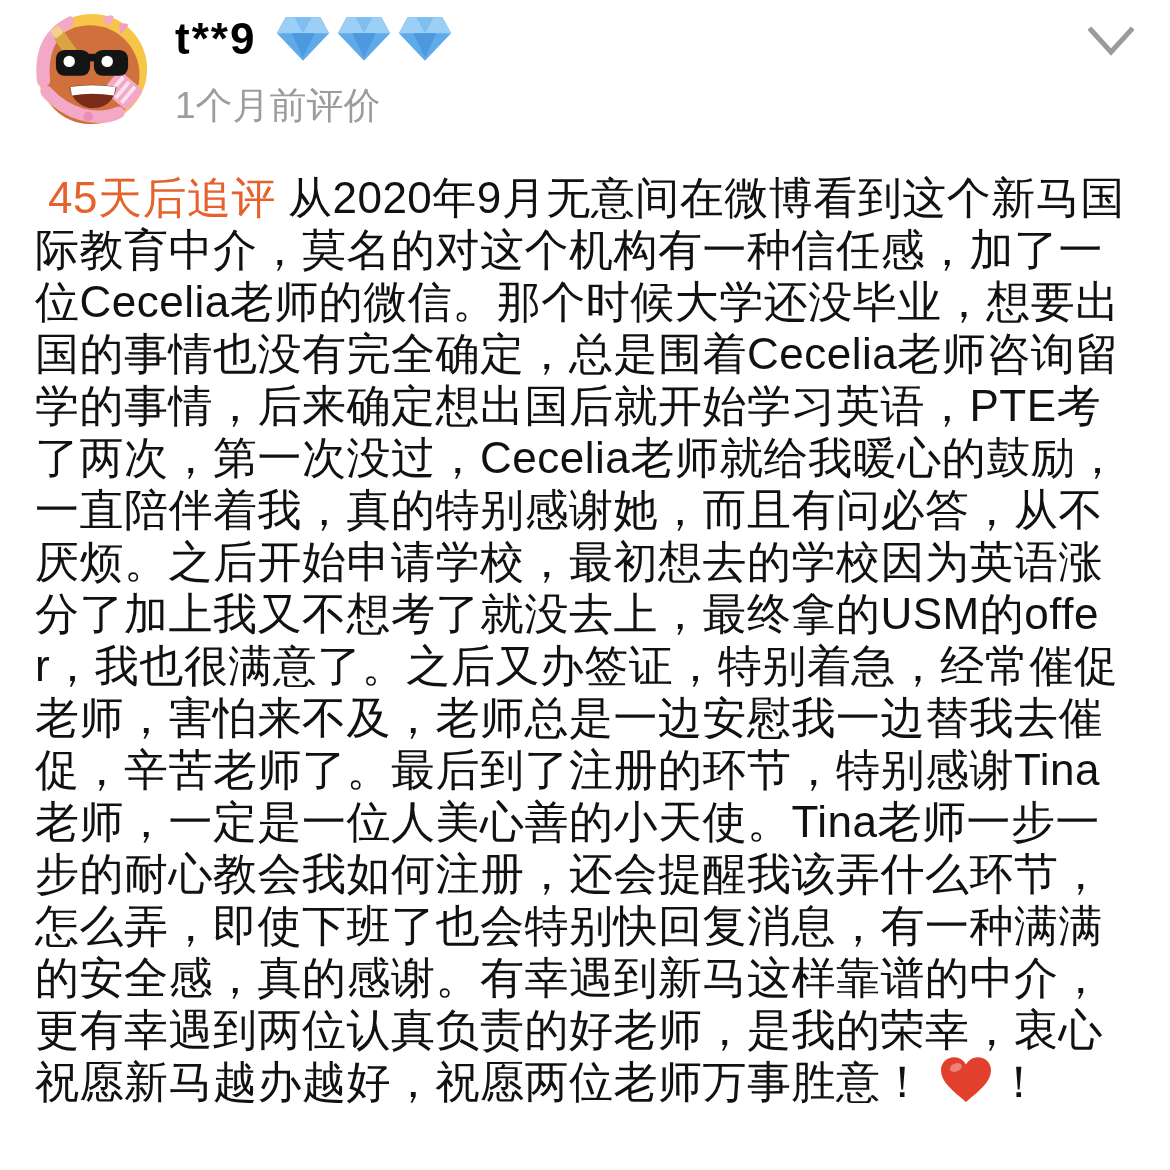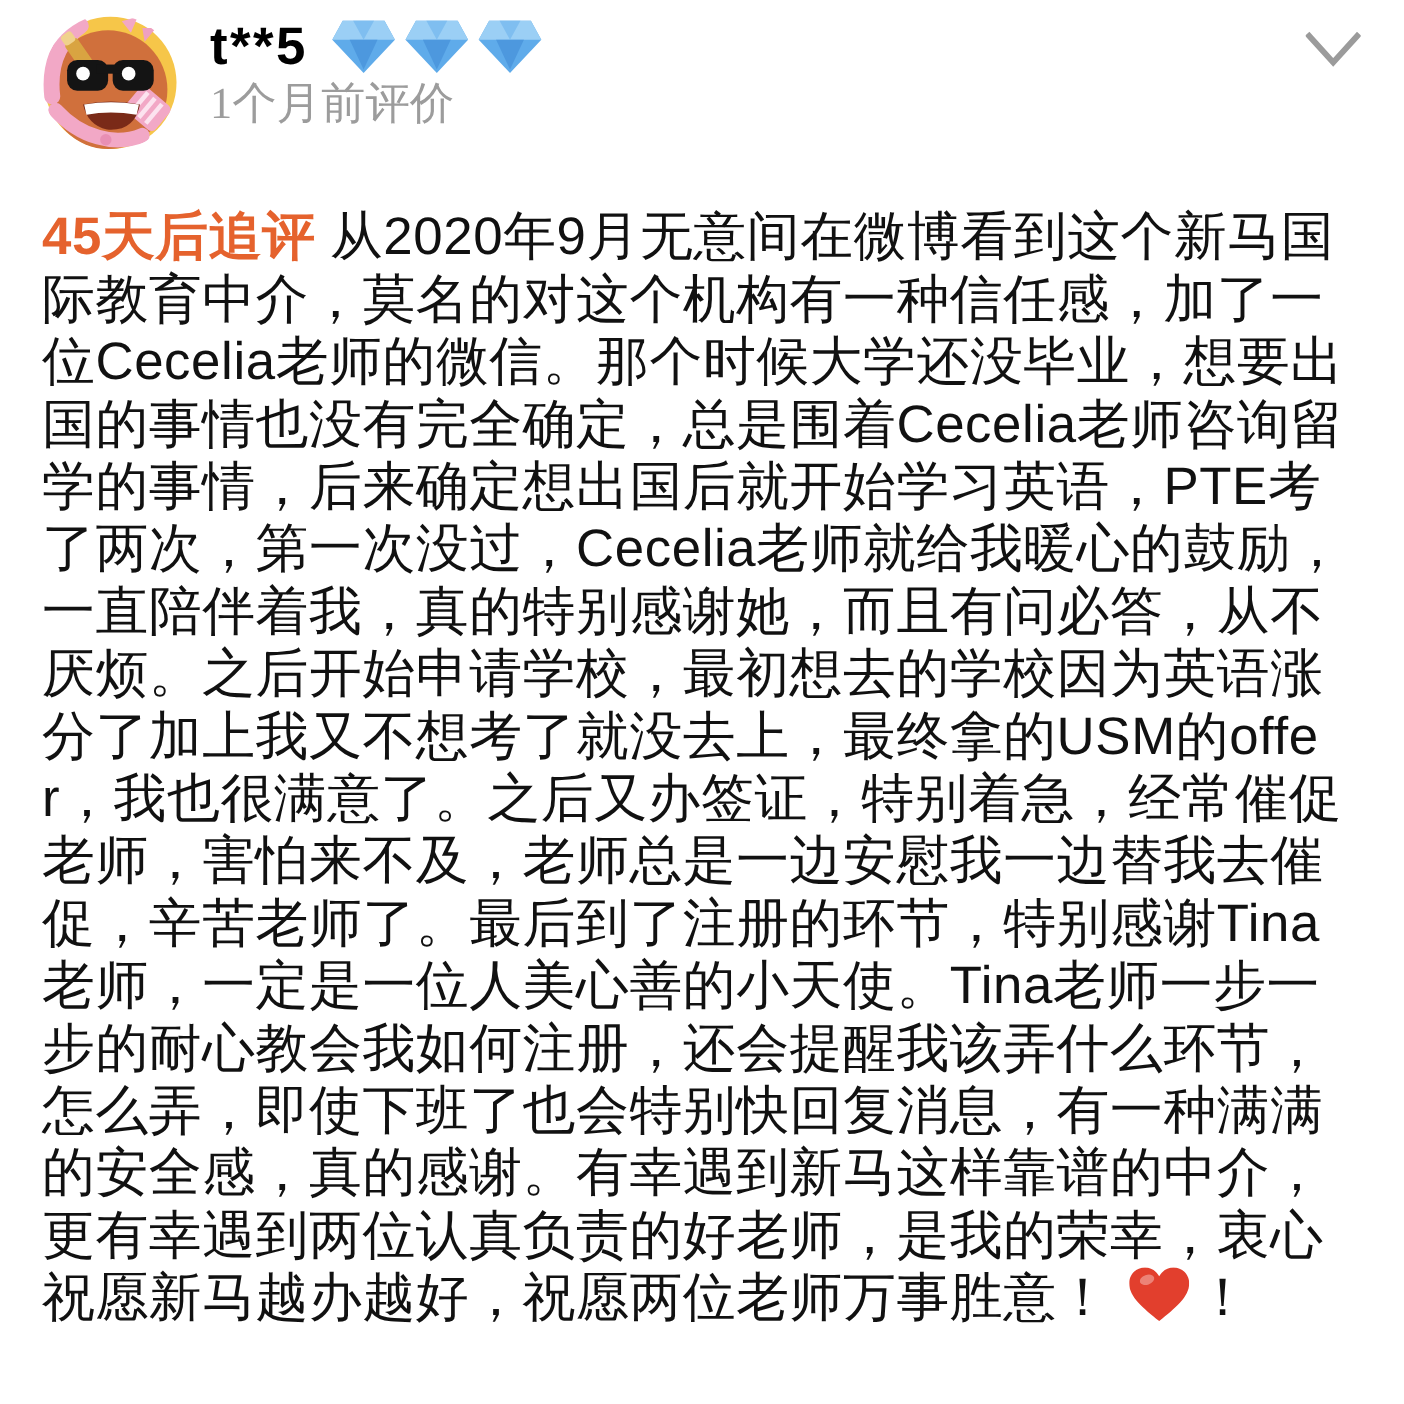--- a/index.html
+++ b/index.html
@@ -32,25 +32,24 @@
     font-size: 44px;
     font-weight: 700;
     color: #000;
     letter-spacing: 2px;
     line-height: 1;
   }
   .diamonds { display: flex; align-items: center; margin-left: 18px; gap: 3px; }
   .diamond { width: 58px; height: 50px; display: inline-block; }
   .diamond svg { display: block; width: 100%; height: 100%; }
   .time {
-    margin-top: 4px;
+    margin-top: 23px;
     font-size: 37px;
     color: #9c9c9c;
     line-height: 1;
-    font-family: Liberation Serif, serif;
   }
   .chevron {
     position: absolute;
     right: 2px; top: 16px;
     width: 46px; height: 34px;
     cursor: pointer;
   }
   .chevron svg { display: block; width: 100%; height: 100%; }
   
   .note {
@@ -63,21 +62,21 @@
   
   .review {
     margin-top: 42px;
     font-size: 44px;
     line-height: 52px;
     font-weight: 500;
     color: #111;
     letter-spacing: 0.5px;
     word-break: break-all;
   }
-  .tag { font-weight: 700; margin-right: 12px; }
+  .tag { font-weight: 400; margin-right: 12px; margin-left: 13px; }
   .heart {
     display: inline-block;
     width: 50px; height: 46px;
     margin: 0 6px 0 16px;
     vertical-align: -6px;
   }
   .heart svg { display: block; width: 100%; height: 100%; }
 </style>
 </head>
 <body>
@@ -121,21 +120,21 @@
           <path d="M36 79 Q60 74 86 79 Q81 103 57 101 Q40 97 36 79 Z" fill="#7A2A18"></path>
           <path d="M37 79 Q60 75 85 79 L83 88 Q60 84 39 88 Z" fill="#ffffff"></path>
 
           <circle cx="56" cy="110" r="5" fill="#E88FB4"></circle>
         </svg>
       </span>
     </div>
 
     <div class="header-info">
       <div class="name-row">
-        <span class="username">t**5</span>
+        <span class="username">t**9</span>
         <span class="diamonds">
           <span class="diamond">
             <svg viewBox="0 0 40 34" xmlns="http://www.w3.org/2000/svg">
               <polygon points="8,2 32,2 38,13 20,32 2,13" fill="#5FABEA"></polygon>
               <polygon points="8,2 32,2 38,13 2,13" fill="#9BCFF5"></polygon>
               <polygon points="14,2 26,2 20,13" fill="#7FBEF0"></polygon>
               <polygon points="12,13 28,13 20,30" fill="#4D98DE"></polygon>
               <polygon points="8,2 32,2 38,13 20,32 2,13" fill="none" stroke="#4霏88C8" stroke-width="0"></polygon>
             </svg>
           </span>

